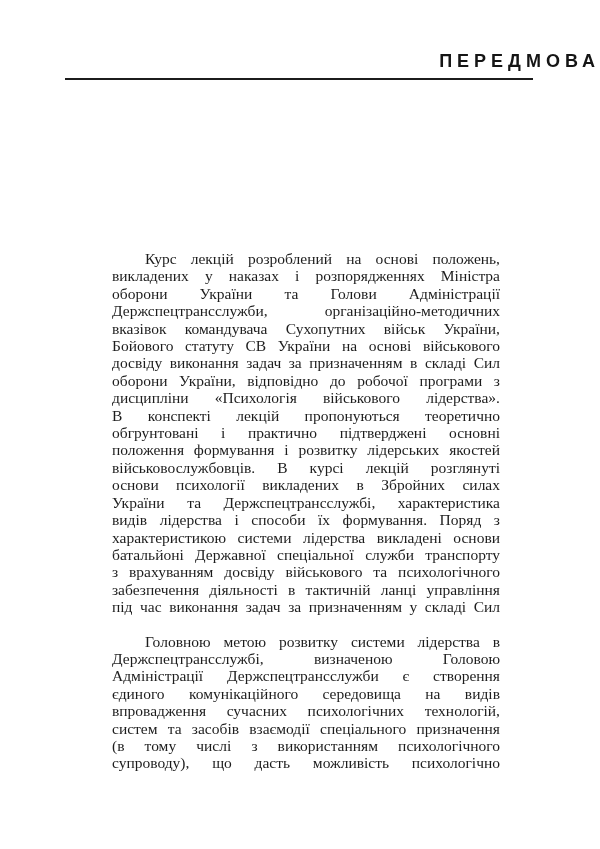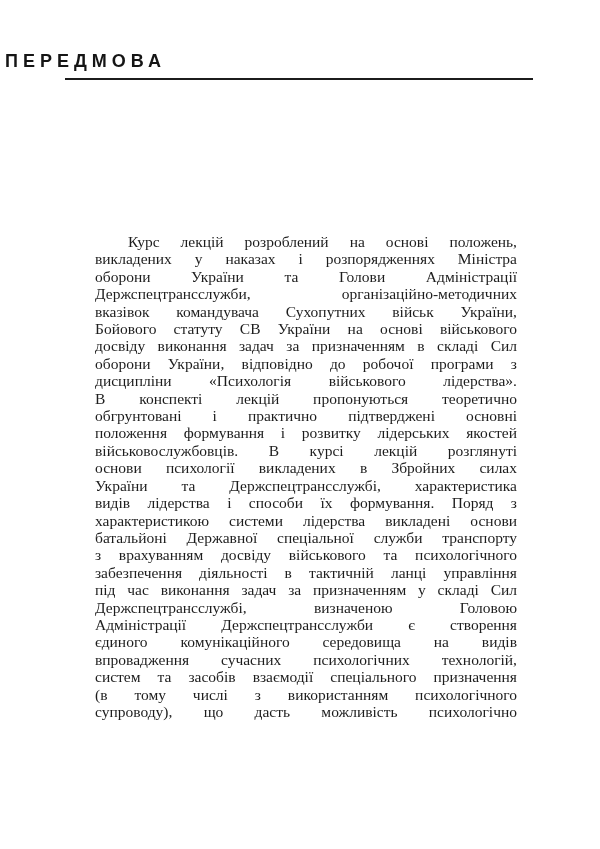--- a/index.html
+++ b/index.html
@@ -15,21 +15,21 @@
     font-family: "Liberation Serif", serif;
     color: #1d1d1d;
     overflow: hidden;
   }
   .title {
     position: absolute;
     top: 51px;
     left: 0;
     width: 100%;
     margin: 0;
-    text-align: left;
+    text-align: right;
     font-family: "Liberation Sans", sans-serif;
     font-weight: bold;
     font-size: 18px;
     letter-spacing: 5px;
     text-indent: 5px; 
     color: #151515;
   }
   .rule {
     position: absolute;
     top: 78px;
@@ -39,21 +39,21 @@
     background: #1c1c1c;
   }
   .body {
     position: absolute;
     left: 95px;
     top: 233px;
     width: 422px;
     font-size: 15.5px;
     line-height: 17.4px;
   }
-  .para { margin: 0; padding: 0; }
+  .para { margin: 17px; padding: 0; }
   .line {
     text-align: justify;
     text-align-last: justify;
     white-space: normal;
   }
   .line.first { text-indent: 33px; }
   .line.flush { text-align-last: left; }
 </style>
 </head>
 <body>
@@ -79,20 +79,21 @@
         <div class="line">основи психології викладених в Збройних силах</div>
         <div class="line">України та Держспецтрансслужбі, характеристика</div>
         <div class="line">видів лідерства і способи їх формування. Поряд з</div>
         <div class="line">характеристикою системи лідерства викладені основи</div>
         <div class="line">батальйоні Державної спеціальної служби транспорту</div>
         <div class="line">з врахуванням досвіду військового та психологічного</div>
         <div class="line">забезпечення діяльності в тактичній ланці управління</div>
         <div class="line">під час виконання задач за призначенням у складі Сил</div>
       </div>
       <div class="para">
+        <div class="line first">Головною метою розвитку системи лідерства в</div>
         <div class="line">Держспецтрансслужбі, визначеною Головою</div>
         <div class="line">Адміністрації Держспецтрансслужби є створення</div>
         <div class="line">єдиного комунікаційного середовища на видів</div>
         <div class="line">впровадження сучасних психологічних технологій,</div>
         <div class="line">систем та засобів взаємодії спеціального призначення</div>
         <div class="line">(в тому числі з використанням психологічного</div>
         <div class="line">супроводу), що дасть можливість психологічно</div>
       </div>
     </div>
 </div>

